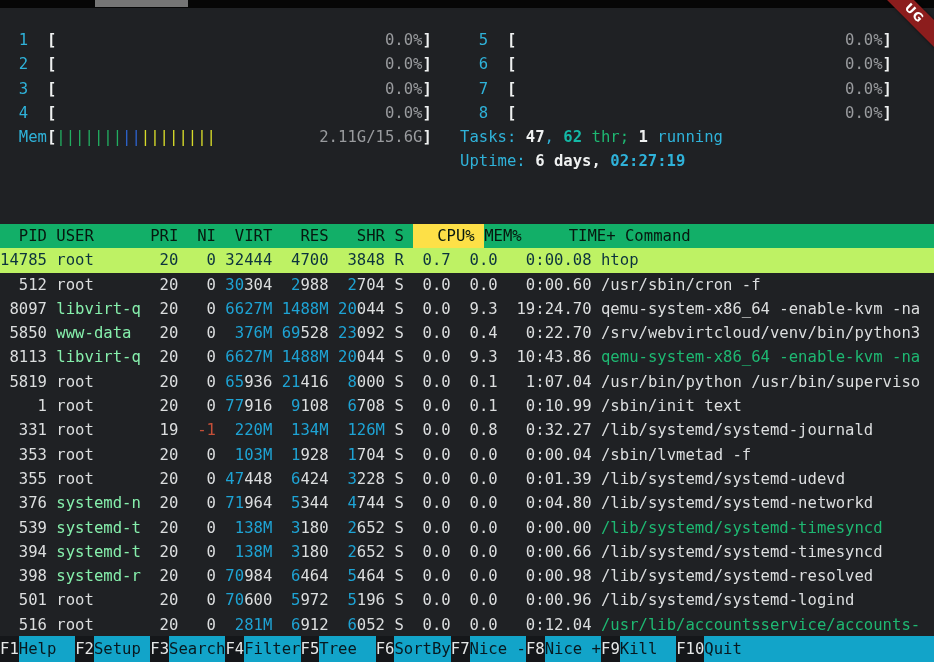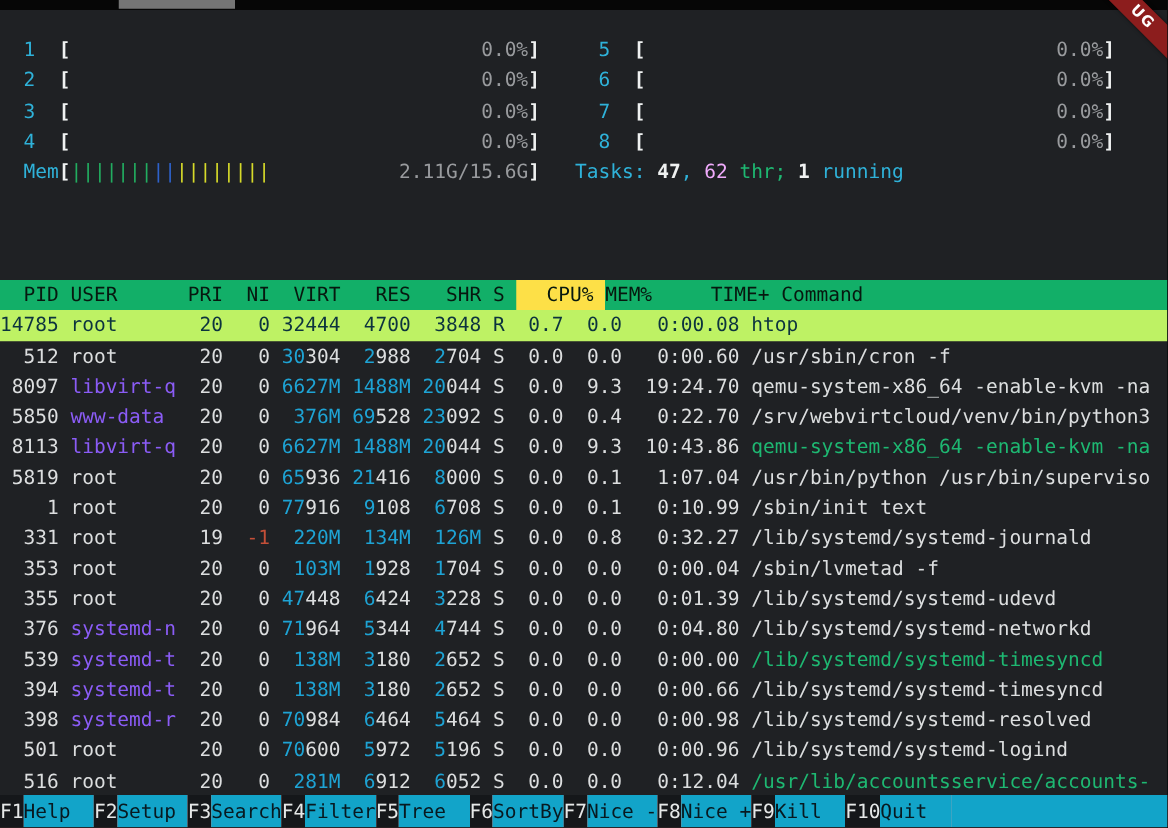--- a/index.html
+++ b/index.html
@@ -7,26 +7,26 @@
     position:relative;width:934px;height:662px;overflow:hidden;
     background:#1f2124;
     font-family:"DejaVu Sans Mono", monospace;
     font-size:15.6px;
   }
   .line{height:24.3px;line-height:24.3px;white-space:pre;overflow:hidden;}
   
   .w  {color:#dcdedf;}
   .wb {color:#eff1f1;font-weight:bold;}
   .gy {color:#999b9e;}
-  .dim{color:#8b5cf6;text-align:center;}
+  .dim{color:#86efac;text-align:center;}
   .cy {color:#2fb2d9;}
   .cyb{color:#2fb2d9;font-weight:bold;}
   .cnum{color:#1ea3d4;}
   .gr {color:#1eb872;margin-top:48px;}
-  .grb{color:#f0abfc;font-weight:normal;}
+  .grb{color:#14b8a6;font-weight:bold;}
   .rd {color:#c44f38;}
   .bar-green {color:#22ad60;}
   .bar-blue  {color:#2e62cb;}
   .bar-yellow{color:#d6da2a;}
   
   .topstrip{position:absolute;top:0;left:0;width:100%;height:8px;background:#060606;}
   .toptab{position:absolute;top:0;left:95px;width:93px;height:7px;background:#757575;}
   
   .ribbon{
     position:absolute;top:4px;right:-46px;width:132px;height:19px;
@@ -62,20 +62,21 @@
   </div>
   <div class="ribbon">
     <span>UG</span>
   </div>
   <div class="meters" id="meters">
       <div class="line"><span class="w">  </span><span class="cy">1  </span><span class="wb">[</span><span class="gy">                                   0.0%</span><span class="wb">]</span><span class="w">   </span><span class="w">  </span><span class="cy">5  </span><span class="wb">[</span><span class="gy">                                   0.0%</span><span class="wb">]</span></div>
       <div class="line"><span class="w">  </span><span class="cy">2  </span><span class="wb">[</span><span class="gy">                                   0.0%</span><span class="wb">]</span><span class="w">   </span><span class="w">  </span><span class="cy">6  </span><span class="wb">[</span><span class="gy">                                   0.0%</span><span class="wb">]</span></div>
       <div class="line"><span class="w">  </span><span class="cy">3  </span><span class="wb">[</span><span class="gy">                                   0.0%</span><span class="wb">]</span><span class="w">   </span><span class="w">  </span><span class="cy">7  </span><span class="wb">[</span><span class="gy">                                   0.0%</span><span class="wb">]</span></div>
       <div class="line"><span class="w">  </span><span class="cy">4  </span><span class="wb">[</span><span class="gy">                                   0.0%</span><span class="wb">]</span><span class="w">   </span><span class="w">  </span><span class="cy">8  </span><span class="wb">[</span><span class="gy">                                   0.0%</span><span class="wb">]</span></div>
       <div class="line"><span class="w">  </span><span class="cy">Mem</span><span class="wb">[</span><span class="bar-green">|||||||</span><span class="bar-blue">||</span><span class="bar-yellow">||||||||</span><span class="gy">           2.11G/15.6G</span><span class="wb">]</span><span class="w">   </span><span class="cy">Tasks: </span><span class="wb">47</span><span class="cy">, </span><span class="grb">62</span><span class="gr"> thr; </span><span class="wb">1</span><span class="cy"> running</span></div>
+      <div class="line"><span class="w">                                                 </span><span class="cy">Uptime: </span><span class="wb">6 days, </span><span class="cyb">02:27:19</span></div>
     </div>
   <div class="ptable" id="ptable">
       <div class="line hdr"><span>  PID</span><span> </span><span>USER     </span><span> </span><span>PRI</span><span> </span><span> NI</span><span> </span><span> VIRT</span><span> </span><span>  RES</span><span> </span><span>  SHR</span><span> </span><span>S</span><span> </span><span class="sort">CPU% </span><span>MEM%</span><span> </span><span>    TIME+</span><span> </span><span>Command</span></div>
       <div class="line sel"><span class="w">14785</span><span class="w"> </span><span class="w">root     </span><span class="w"> </span><span class="w"> 20</span><span class="w"> </span><span class="w">  0</span><span class="w"> </span><span class="w">32444</span><span class="w"> </span><span class="w"> </span><span class="w">4700</span><span class="w"> </span><span class="w"> </span><span class="w">3848</span><span class="w"> </span><span class="w">R</span><span class="w"> </span><span class="w"> 0.7</span><span class="w"> </span><span class="w"> 0.0</span><span class="w"> </span><span class="w">  0:00.08</span><span class="w"> </span><span class="w">htop</span></div>
       <div class="line"><span class="w">  512</span><span class="w"> </span><span class="w">root     </span><span class="w"> </span><span class="w"> 20</span><span class="w"> </span><span class="w">  0</span><span class="w"> </span><span class="cnum">30</span><span class="w">304</span><span class="w"> </span><span class="w"> </span><span class="cnum">2</span><span class="w">988</span><span class="w"> </span><span class="w"> </span><span class="cnum">2</span><span class="w">704</span><span class="w"> </span><span class="w">S</span><span class="w"> </span><span class="w"> 0.0</span><span class="w"> </span><span class="w"> 0.0</span><span class="w"> </span><span class="w">  0:00.60</span><span class="w"> </span><span class="w">/usr/sbin/cron -f</span></div>
       <div class="line"><span class="w"> 8097</span><span class="w"> </span><span class="dim">libvirt-q</span><span class="w"> </span><span class="w"> 20</span><span class="w"> </span><span class="w">  0</span><span class="w"> </span><span class="cnum">6627M</span><span class="w"> </span><span class="cnum">1488M</span><span class="w"> </span><span class="cnum">20</span><span class="w">044</span><span class="w"> </span><span class="w">S</span><span class="w"> </span><span class="w"> 0.0</span><span class="w"> </span><span class="w"> 9.3</span><span class="w"> </span><span class="w"> 19:24.70</span><span class="w"> </span><span class="w">qemu-system-x86_64 -enable-kvm -na</span></div>
       <div class="line"><span class="w"> 5850</span><span class="w"> </span><span class="dim">www-data </span><span class="w"> </span><span class="w"> 20</span><span class="w"> </span><span class="w">  0</span><span class="w"> </span><span class="w"> </span><span class="cnum">376M</span><span class="w"> </span><span class="cnum">69</span><span class="w">528</span><span class="w"> </span><span class="cnum">23</span><span class="w">092</span><span class="w"> </span><span class="w">S</span><span class="w"> </span><span class="w"> 0.0</span><span class="w"> </span><span class="w"> 0.4</span><span class="w"> </span><span class="w">  0:22.70</span><span class="w"> </span><span class="w">/srv/webvirtcloud/venv/bin/python3</span></div>
       <div class="line"><span class="w"> 8113</span><span class="w"> </span><span class="dim">libvirt-q</span><span class="w"> </span><span class="w"> 20</span><span class="w"> </span><span class="w">  0</span><span class="w"> </span><span class="cnum">6627M</span><span class="w"> </span><span class="cnum">1488M</span><span class="w"> </span><span class="cnum">20</span><span class="w">044</span><span class="w"> </span><span class="w">S</span><span class="w"> </span><span class="w"> 0.0</span><span class="w"> </span><span class="w"> 9.3</span><span class="w"> </span><span class="w"> 10:43.86</span><span class="w"> </span><span class="gr">qemu-system-x86_64 -enable-kvm -na</span></div>
       <div class="line"><span class="w"> 5819</span><span class="w"> </span><span class="w">root     </span><span class="w"> </span><span class="w"> 20</span><span class="w"> </span><span class="w">  0</span><span class="w"> </span><span class="cnum">65</span><span class="w">936</span><span class="w"> </span><span class="cnum">21</span><span class="w">416</span><span class="w"> </span><span class="w"> </span><span class="cnum">8</span><span class="w">000</span><span class="w"> </span><span class="w">S</span><span class="w"> </span><span class="w"> 0.0</span><span class="w"> </span><span class="w"> 0.1</span><span class="w"> </span><span class="w">  1:07.04</span><span class="w"> </span><span class="w">/usr/bin/python /usr/bin/superviso</span></div>
       <div class="line"><span class="w">    1</span><span class="w"> </span><span class="w">root     </span><span class="w"> </span><span class="w"> 20</span><span class="w"> </span><span class="w">  0</span><span class="w"> </span><span class="cnum">77</span><span class="w">916</span><span class="w"> </span><span class="w"> </span><span class="cnum">9</span><span class="w">108</span><span class="w"> </span><span class="w"> </span><span class="cnum">6</span><span class="w">708</span><span class="w"> </span><span class="w">S</span><span class="w"> </span><span class="w"> 0.0</span><span class="w"> </span><span class="w"> 0.1</span><span class="w"> </span><span class="w">  0:10.99</span><span class="w"> </span><span class="w">/sbin/init text</span></div>

